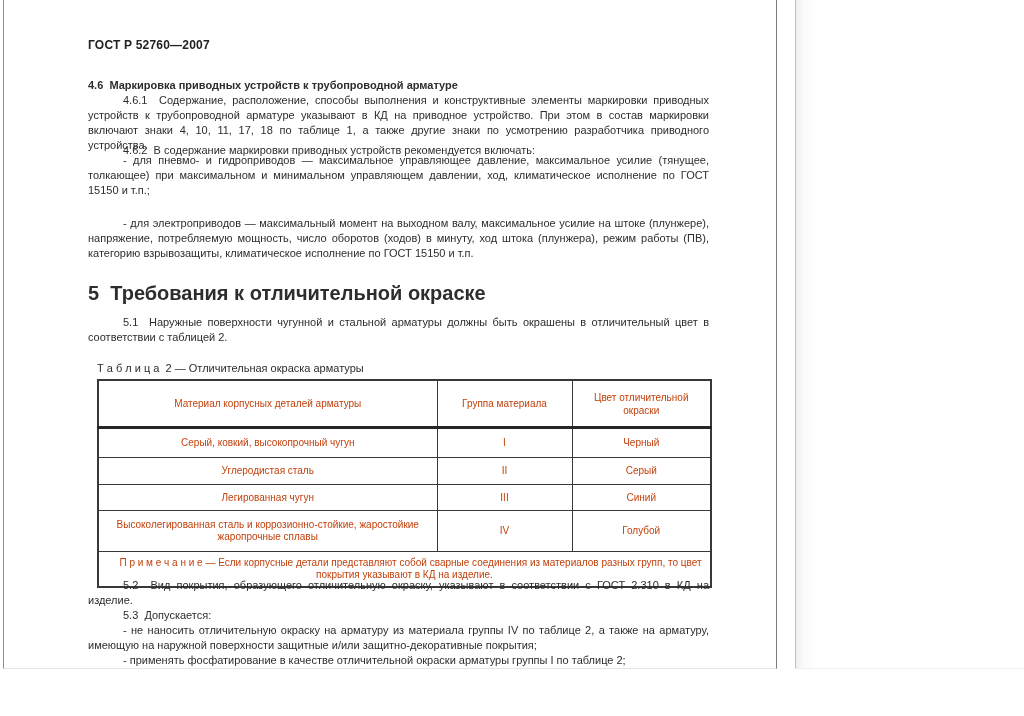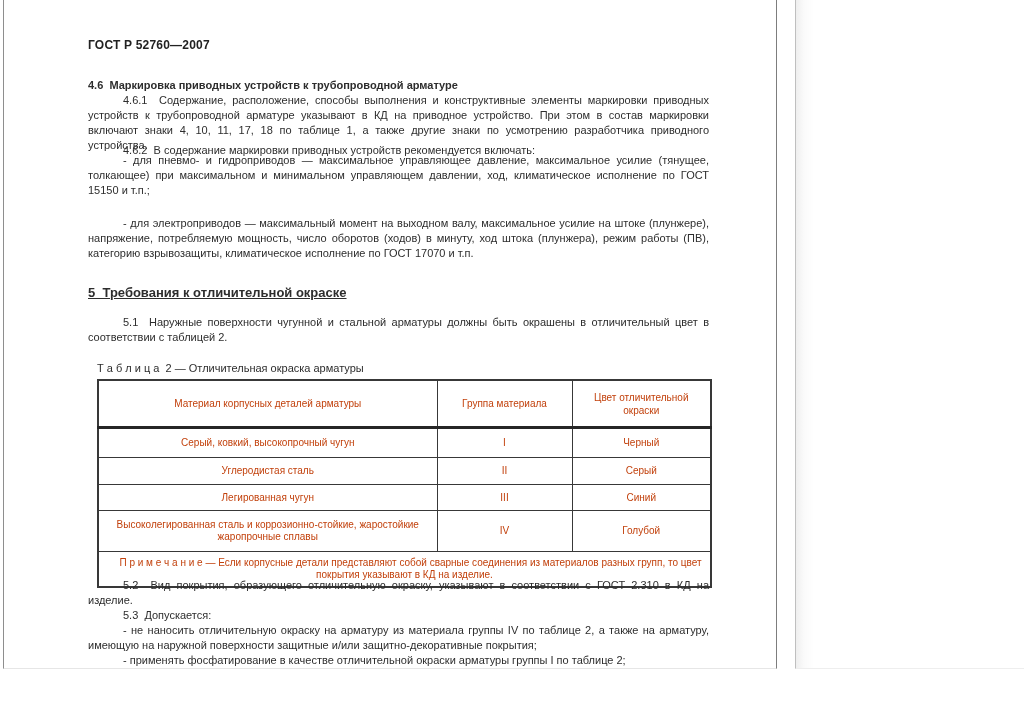--- a/index.html
+++ b/index.html
@@ -59,25 +59,24 @@
     color: #222222;
     letter-spacing: 0.2px;
   }
   .h46 {
     top: 78px;
     font-weight: bold;
     text-align: left;
   }
   .h5 {
     top: 284px;
-    font-size: 13px;
+    font-size: 20px;
     line-height: 18px;
     font-weight: bold;
     text-align: left;
-    text-decoration: underline;
   }
   .tbl-caption {
     position: absolute;
     left: 93px;
     top: 362px;
     width: 613px;
     font-size: 11px;
     color: #2d2d2d;
     text-align: left;
   }
@@ -128,21 +127,21 @@
     <div class="run-head">ГОСТ Р 52760—2007</div>
 
     <div class="blk h46">4.6&nbsp; Маркировка приводных устройств к трубопроводной арматуре</div>
 
     <div class="blk indent" style="top:93px">4.6.1&nbsp; Содержание, расположение, способы выполнения и конструктивные элементы маркировки приводных устройств к трубопроводной арматуре указывают в КД на приводное устройство. При этом в состав маркировки включают знаки 4, 10, 11, 17, 18 по таблице 1, а также другие знаки по усмотрению разработчика приводного устройства.</div>
 
     <div class="blk indent" style="top:143px">4.6.2&nbsp; В содержание маркировки приводных устройств рекомендуется включать:</div>
 
     <div class="blk indent" style="top:153px">- для пневмо- и гидроприводов — максимальное управляющее давление, максимальное усилие (тянущее, толкающее) при максимальном и минимальном управляющем давлении, ход, климатическое исполнение по ГОСТ 15150 и т.п.;</div>
 
-    <div class="blk indent" style="top:216px">- для электроприводов — максимальный момент на выходном валу, максимальное усилие на штоке (плунжере), напряжение, потребляемую мощность, число оборотов (ходов) в минуту, ход штока (плунжера), режим работы (ПВ), категорию взрывозащиты, климатическое исполнение по ГОСТ 17070 и т.п.</div>
+    <div class="blk indent" style="top:216px">- для электроприводов — максимальный момент на выходном валу, максимальное усилие на штоке (плунжере), напряжение, потребляемую мощность, число оборотов (ходов) в минуту, ход штока (плунжера), режим работы (ПВ), категорию взрывозащиты, климатическое исполнение по ГОСТ 15150 и т.п.</div>
 
     <div class="blk h5">5&nbsp; Требования к отличительной окраске</div>
 
     <div class="blk indent" style="top:315px">5.1&nbsp; Наружные поверхности чугунной и стальной арматуры должны быть окрашены в отличительный цвет в соответствии с таблицей 2.</div>
 
     <div class="tbl-caption">Т а б л и ц а&nbsp; 2 — Отличительная окраска арматуры</div>
 
     <table class="gost">
       <colgroup>
         <col style="width:339px">

